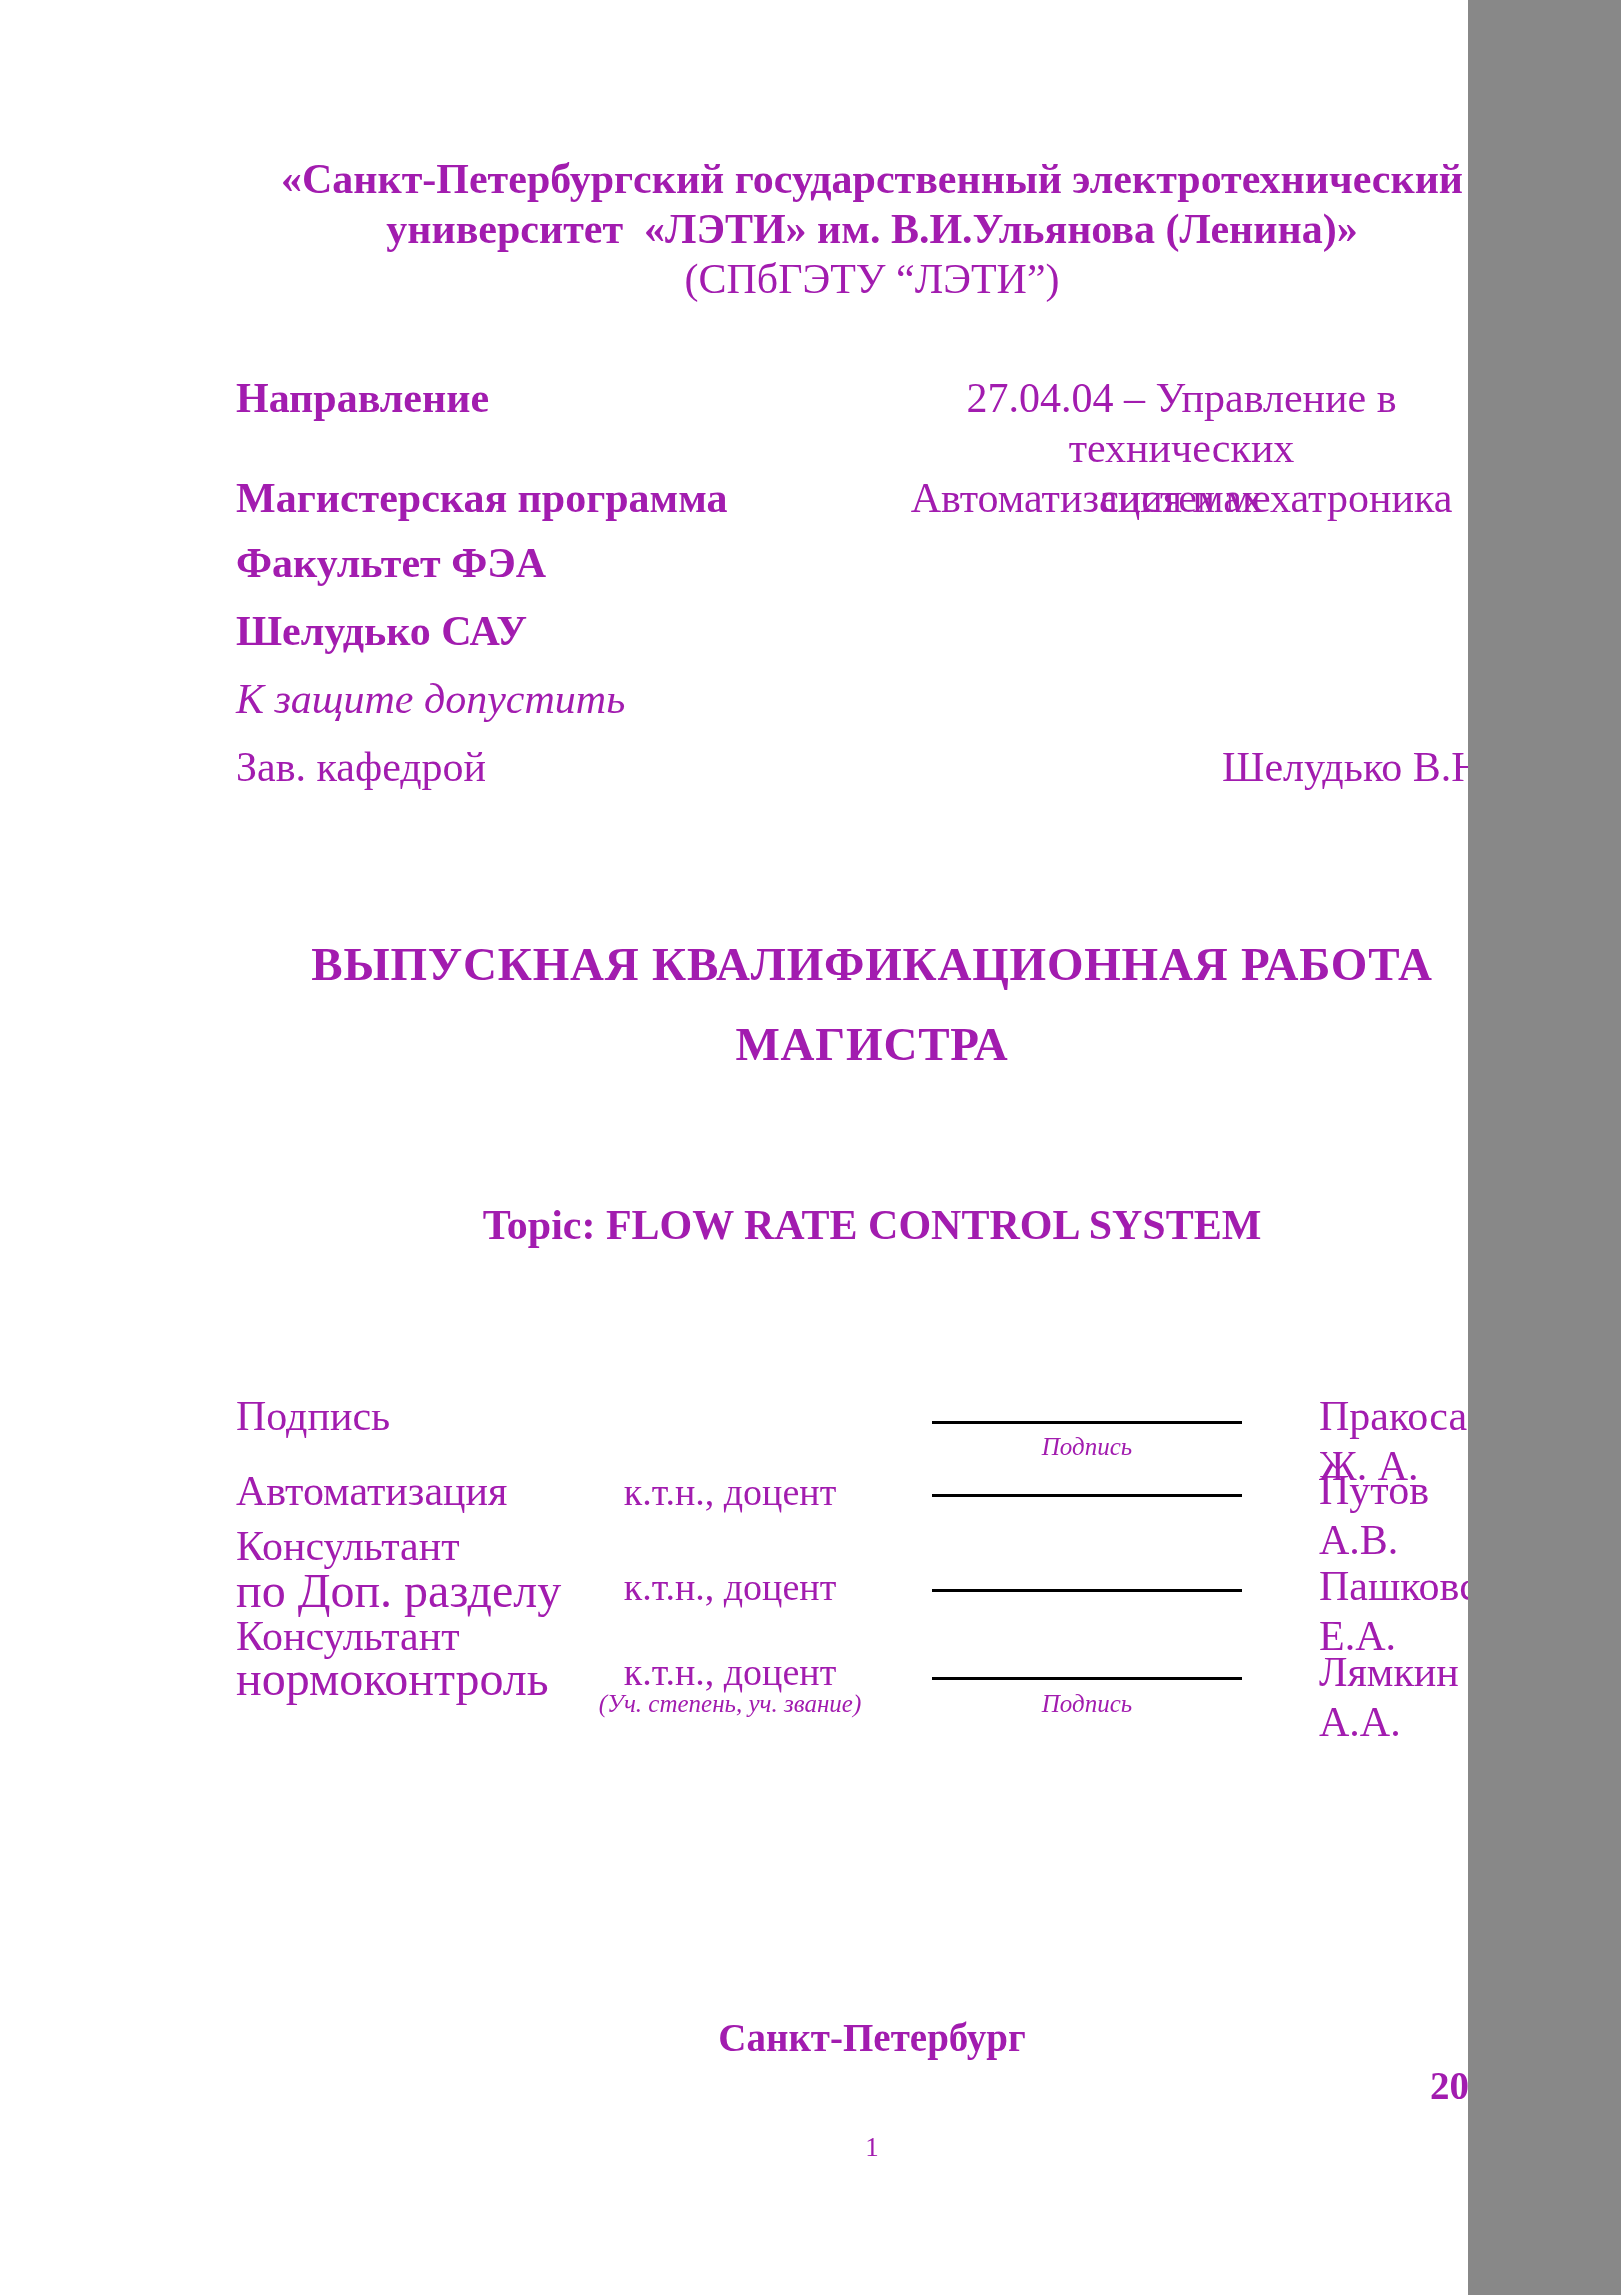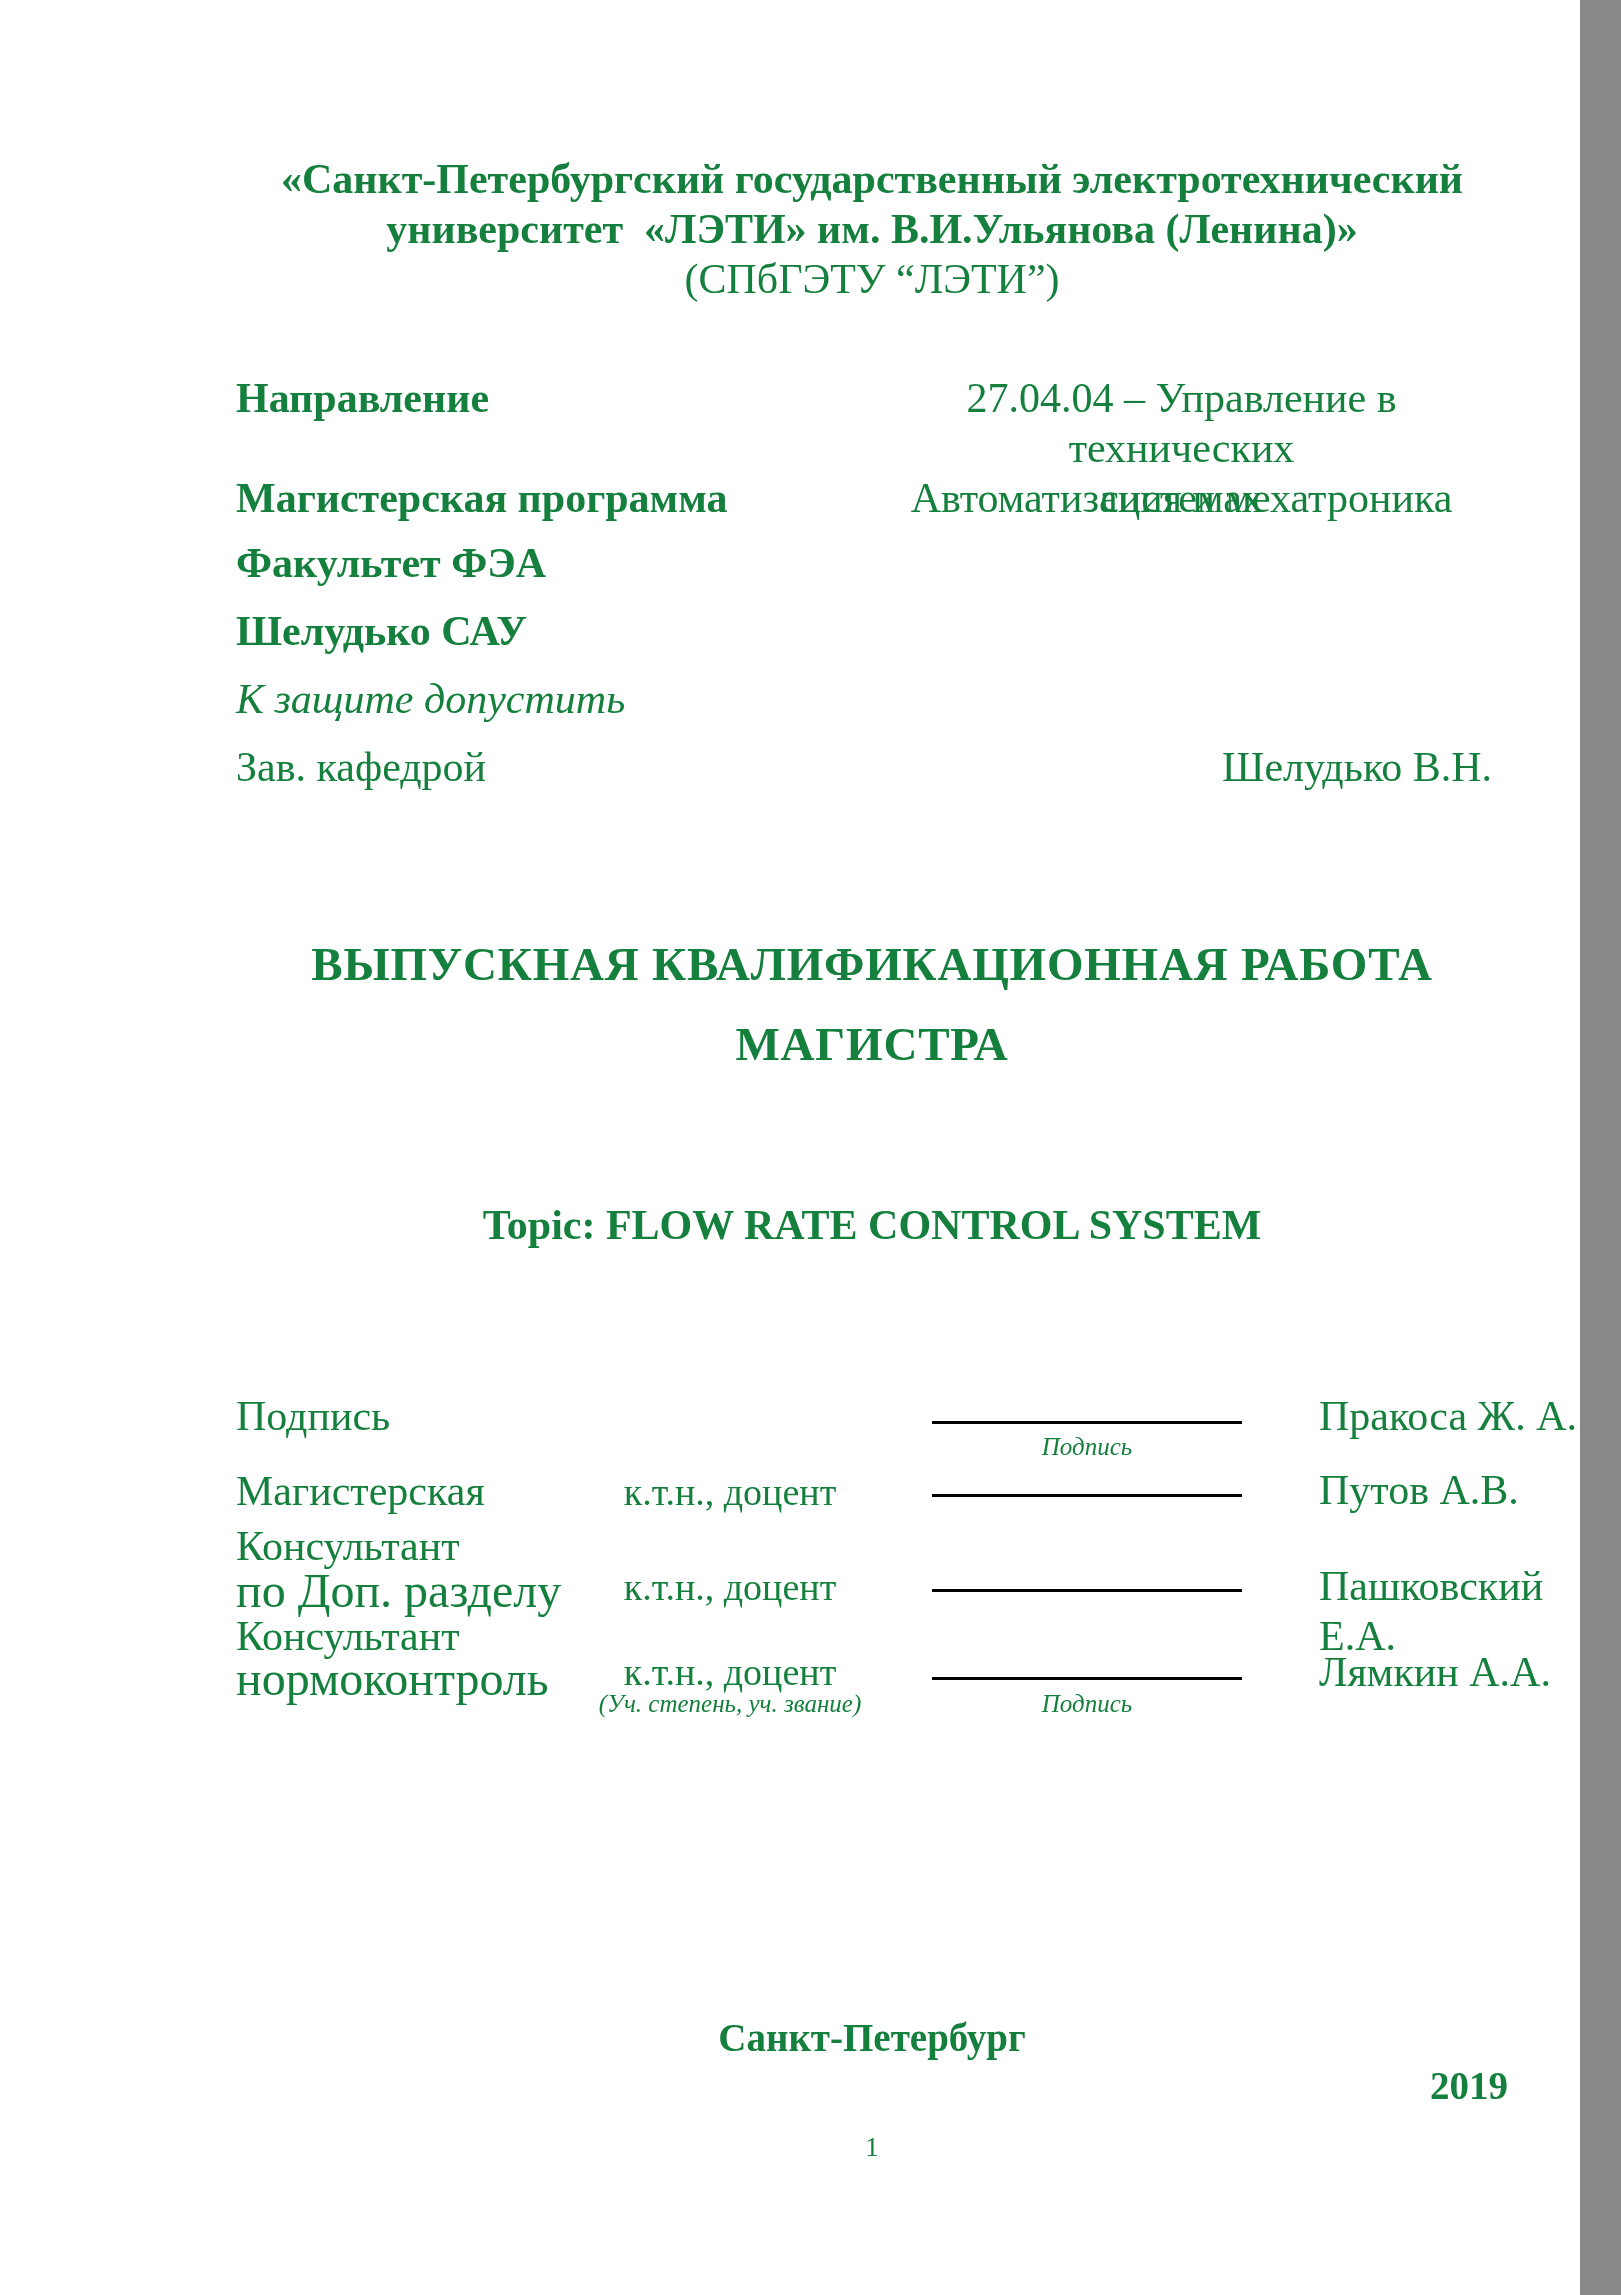--- a/index.html
+++ b/index.html
@@ -1,22 +1,22 @@
 <!DOCTYPE html>
 <html style="font-size:12.6px"><head>
 <meta charset="utf-8">
 <style>
   html, body { margin: 0; padding: 0; background: #888; }
   .page {
     position: relative;
-    width: 1580px;
+    width: 1468px;
     height: 2295px;
     background: #ffffff;
     font-family: "Liberation Serif", "DejaVu Serif", serif;
-    color: #15803d;
+    color: #a21caf;
     overflow: hidden;
   }
   .abs { position: absolute; }
   .b { font-weight: bold; }
   .i { font-style: italic; }
   .ctr { text-align: center; }
   .rt { text-align: right; }
   .fs-body  { font-size: 42px; line-height: 50px; }
   .fs-title { font-size: 47px; line-height: 55px; letter-spacing: 0.8px; }
   .fs-deg   { font-size: 38px; line-height: 44px; }
@@ -58,21 +58,21 @@
   <div class="abs ctr b fs-title" style="left:236px; top:937px; width:1272px;">ВЫПУСКНАЯ КВАЛИФИКАЦИОННАЯ РАБОТА</div>
   <div class="abs ctr b fs-title" style="left:236px; top:1017px; width:1272px;">МАГИСТРА</div>
 
   <div class="abs ctr b fs-body" style="left:236px; top:1200px; width:1272px;">Topic: FLOW RATE CONTROL SYSTEM</div>
 
   <div class="abs fs-body" style="left:236px; top:1391px;">Подпись</div>
   <div class="abs sig-line" style="left:932px; top:1421px; width:310px;"></div>
   <div class="abs fs-body" style="left:1319px; top:1391px;">Пракоса Ж. А.</div>
   <div class="abs ctr i fs-cap" style="left:932px; top:1432px; width:310px;">Подпись</div>
 
-  <div class="abs fs-body" style="left:236px; top:1466px;">Магистерская</div>
+  <div class="abs fs-body" style="left:236px; top:1466px;">Автоматизация</div>
   <div class="abs ctr fs-deg" style="left:585px; top:1470px; width:290px;">к.т.н., доцент</div>
   <div class="abs sig-line" style="left:932px; top:1494px; width:310px;"></div>
   <div class="abs fs-body" style="left:1319px; top:1465px;">Путов А.В.</div>
 
   <div class="abs fs-body" style="left:236px; top:1521px;">Консультант</div>
   <div class="abs fs-small" style="left:236px; top:1570px;">по Доп. разделу</div>
   <div class="abs ctr fs-deg" style="left:585px; top:1565px; width:290px;">к.т.н., доцент</div>
   <div class="abs sig-line" style="left:932px; top:1589px; width:310px;"></div>
   <div class="abs fs-body" style="left:1319px; top:1561px;">Пашковский Е.А.</div>
 

